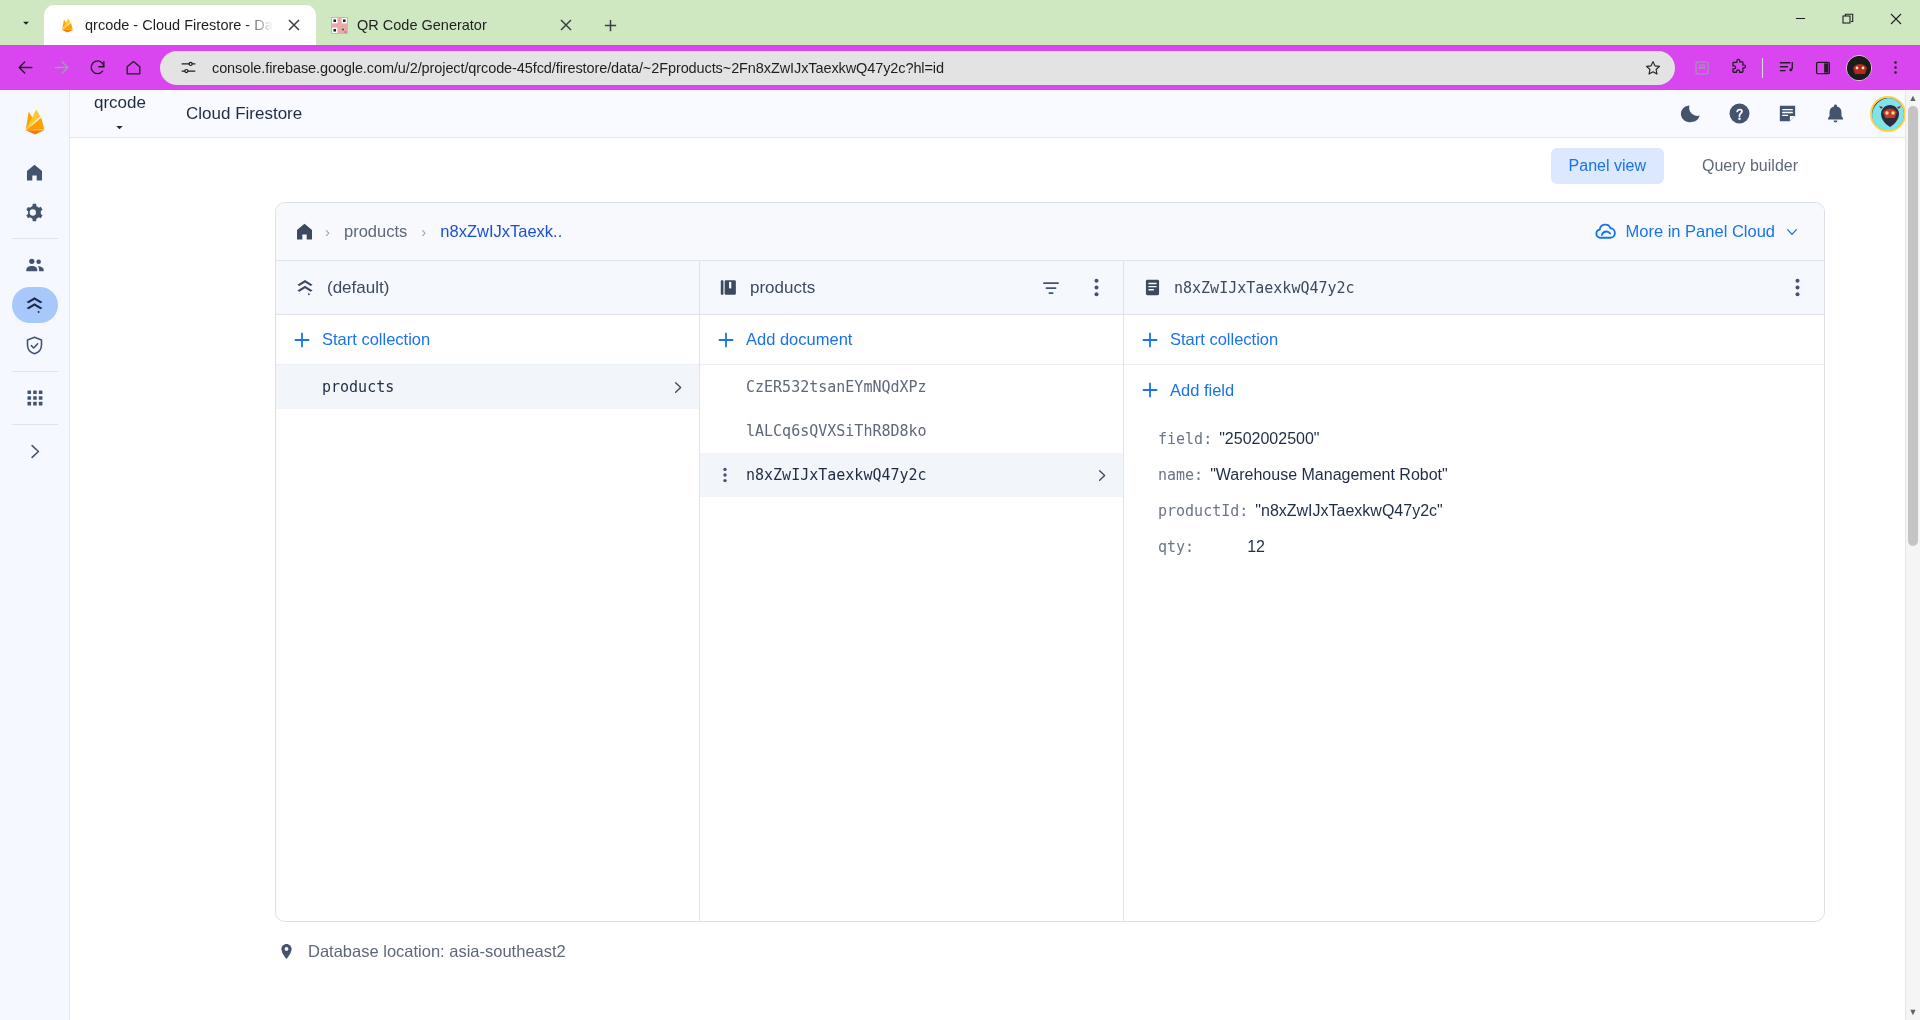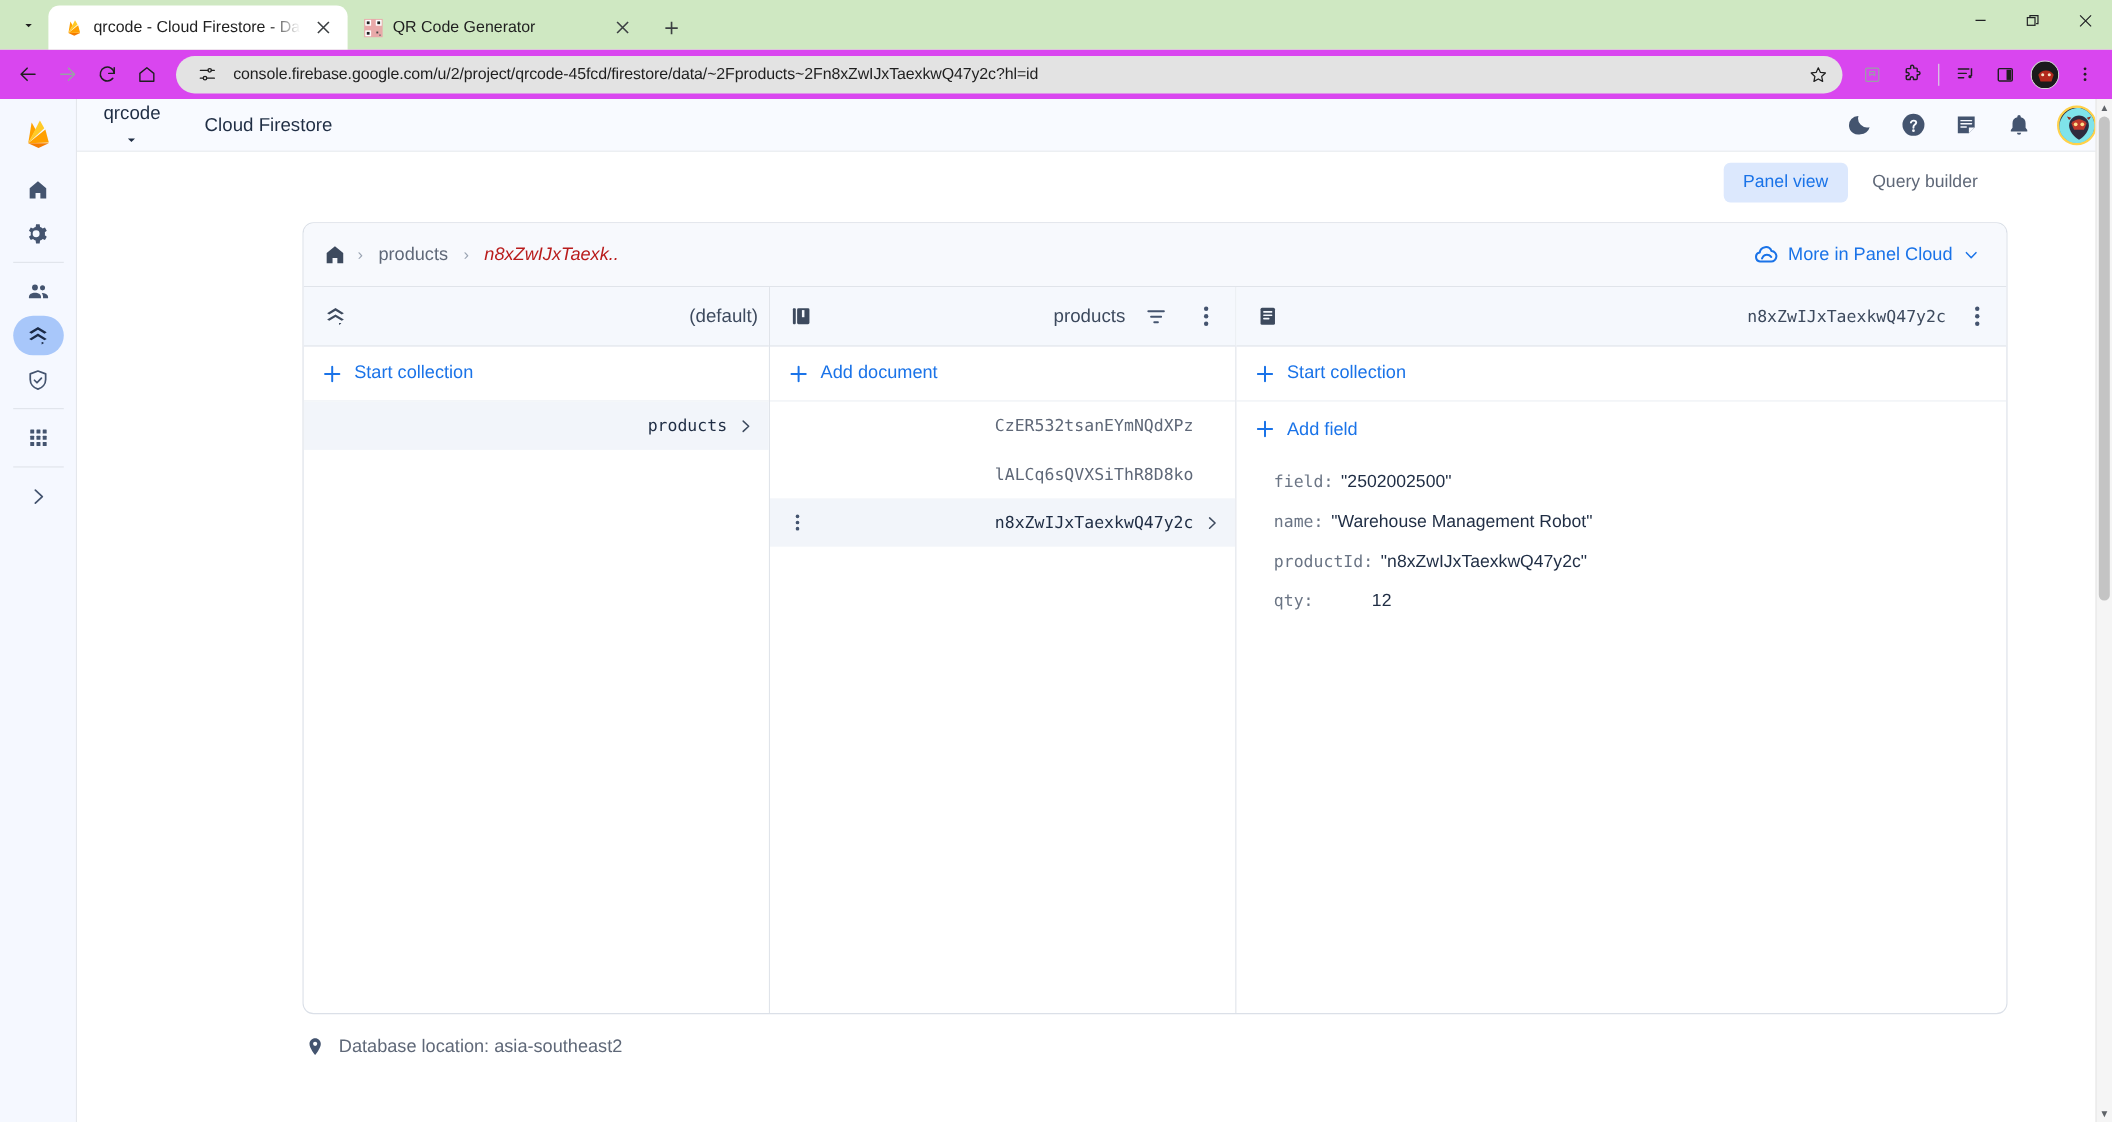--- a/index.html
+++ b/index.html
@@ -106,42 +106,42 @@
   }
   .avatar {
     width: 36px; height: 36px; border-radius: 50%; margin-left: 8px; flex:none;
     background: radial-gradient(circle at 50% 42%, #e8604a 0%, #a02c1e 30%, #2b2b3a 58%, #6ee0e8 78%, #7fe3ea 100%);
     border: 2px solid #ffd14a; overflow: hidden; position: relative;
   }
 
   .fb-body { flex: 1; overflow: hidden; position: relative; background:#fff; }
 
   .view-tabs {
-    display: flex; justify-content: flex-end; padding: 10px 104px 0 0; gap: 4px;
+    display: flex; justify-content: flex-end; padding: 10px 104px 0 0; gap: 20px;
   }
   .vtab { padding: 9px 18px; border-radius: 6px; font-size: 16px; color: #5f6878; }
   .vtab.active { background: #dce8fd; color: #1a73e8; font-weight: 500; }
 
   .card {
     margin: 18px 95px 0 205px; border: 1px solid #dbe0e8; border-radius: 10px;
     background: #fff; overflow: hidden; display:flex; flex-direction:column;
     height: 720px;
   }
 
   .crumbbar {
     height: 58px; background: #f7f9fd; display: flex; align-items: center;
     padding: 0 16px 0 18px; border-bottom: 1px solid #e0e4ea; flex:none;
   }
   .crumbs { display: flex; align-items: center; gap: 10px; flex: 1; }
   .crumb { font-size: 16.5px; color: #5f6878; padding: 2px 4px; border-radius:4px; }
-  .crumb.last { color: #b91c1c; font-style: italic; }
+  .crumb.last { color: #1d4ed8; }
   .crumb-sep { color: #9aa4b2; font-size: 15px; }
   .more-cloud { display: flex; align-items: center; gap: 9px; color: #1a73e8; font-size: 16.5px; font-weight: 500; padding: 6px 8px; border-radius: 6px;}
 
-  .panes { flex: 1; display: flex; min-height: 0; text-align: right; }
+  .panes { flex: 1; display: flex; min-height: 0; }
   .pane { display: flex; flex-direction: column; min-width: 0; }
   .pane-1 { width: 424px; border-right: 1px solid #e0e4ea; }
   .pane-2 { width: 424px; border-right: 1px solid #e0e4ea; }
   .pane-3 { flex: 1; }
 
   .pane-head {
     height: 54px; background: #f5f8fd; border-bottom: 1px solid #e0e4ea;
     display: flex; align-items: center; padding: 0 10px 0 18px; gap: 11px; flex:none;
   }
   .pane-title { font-size: 17px; color: #3d4a5e; flex:1; white-space:nowrap; overflow:hidden; }

